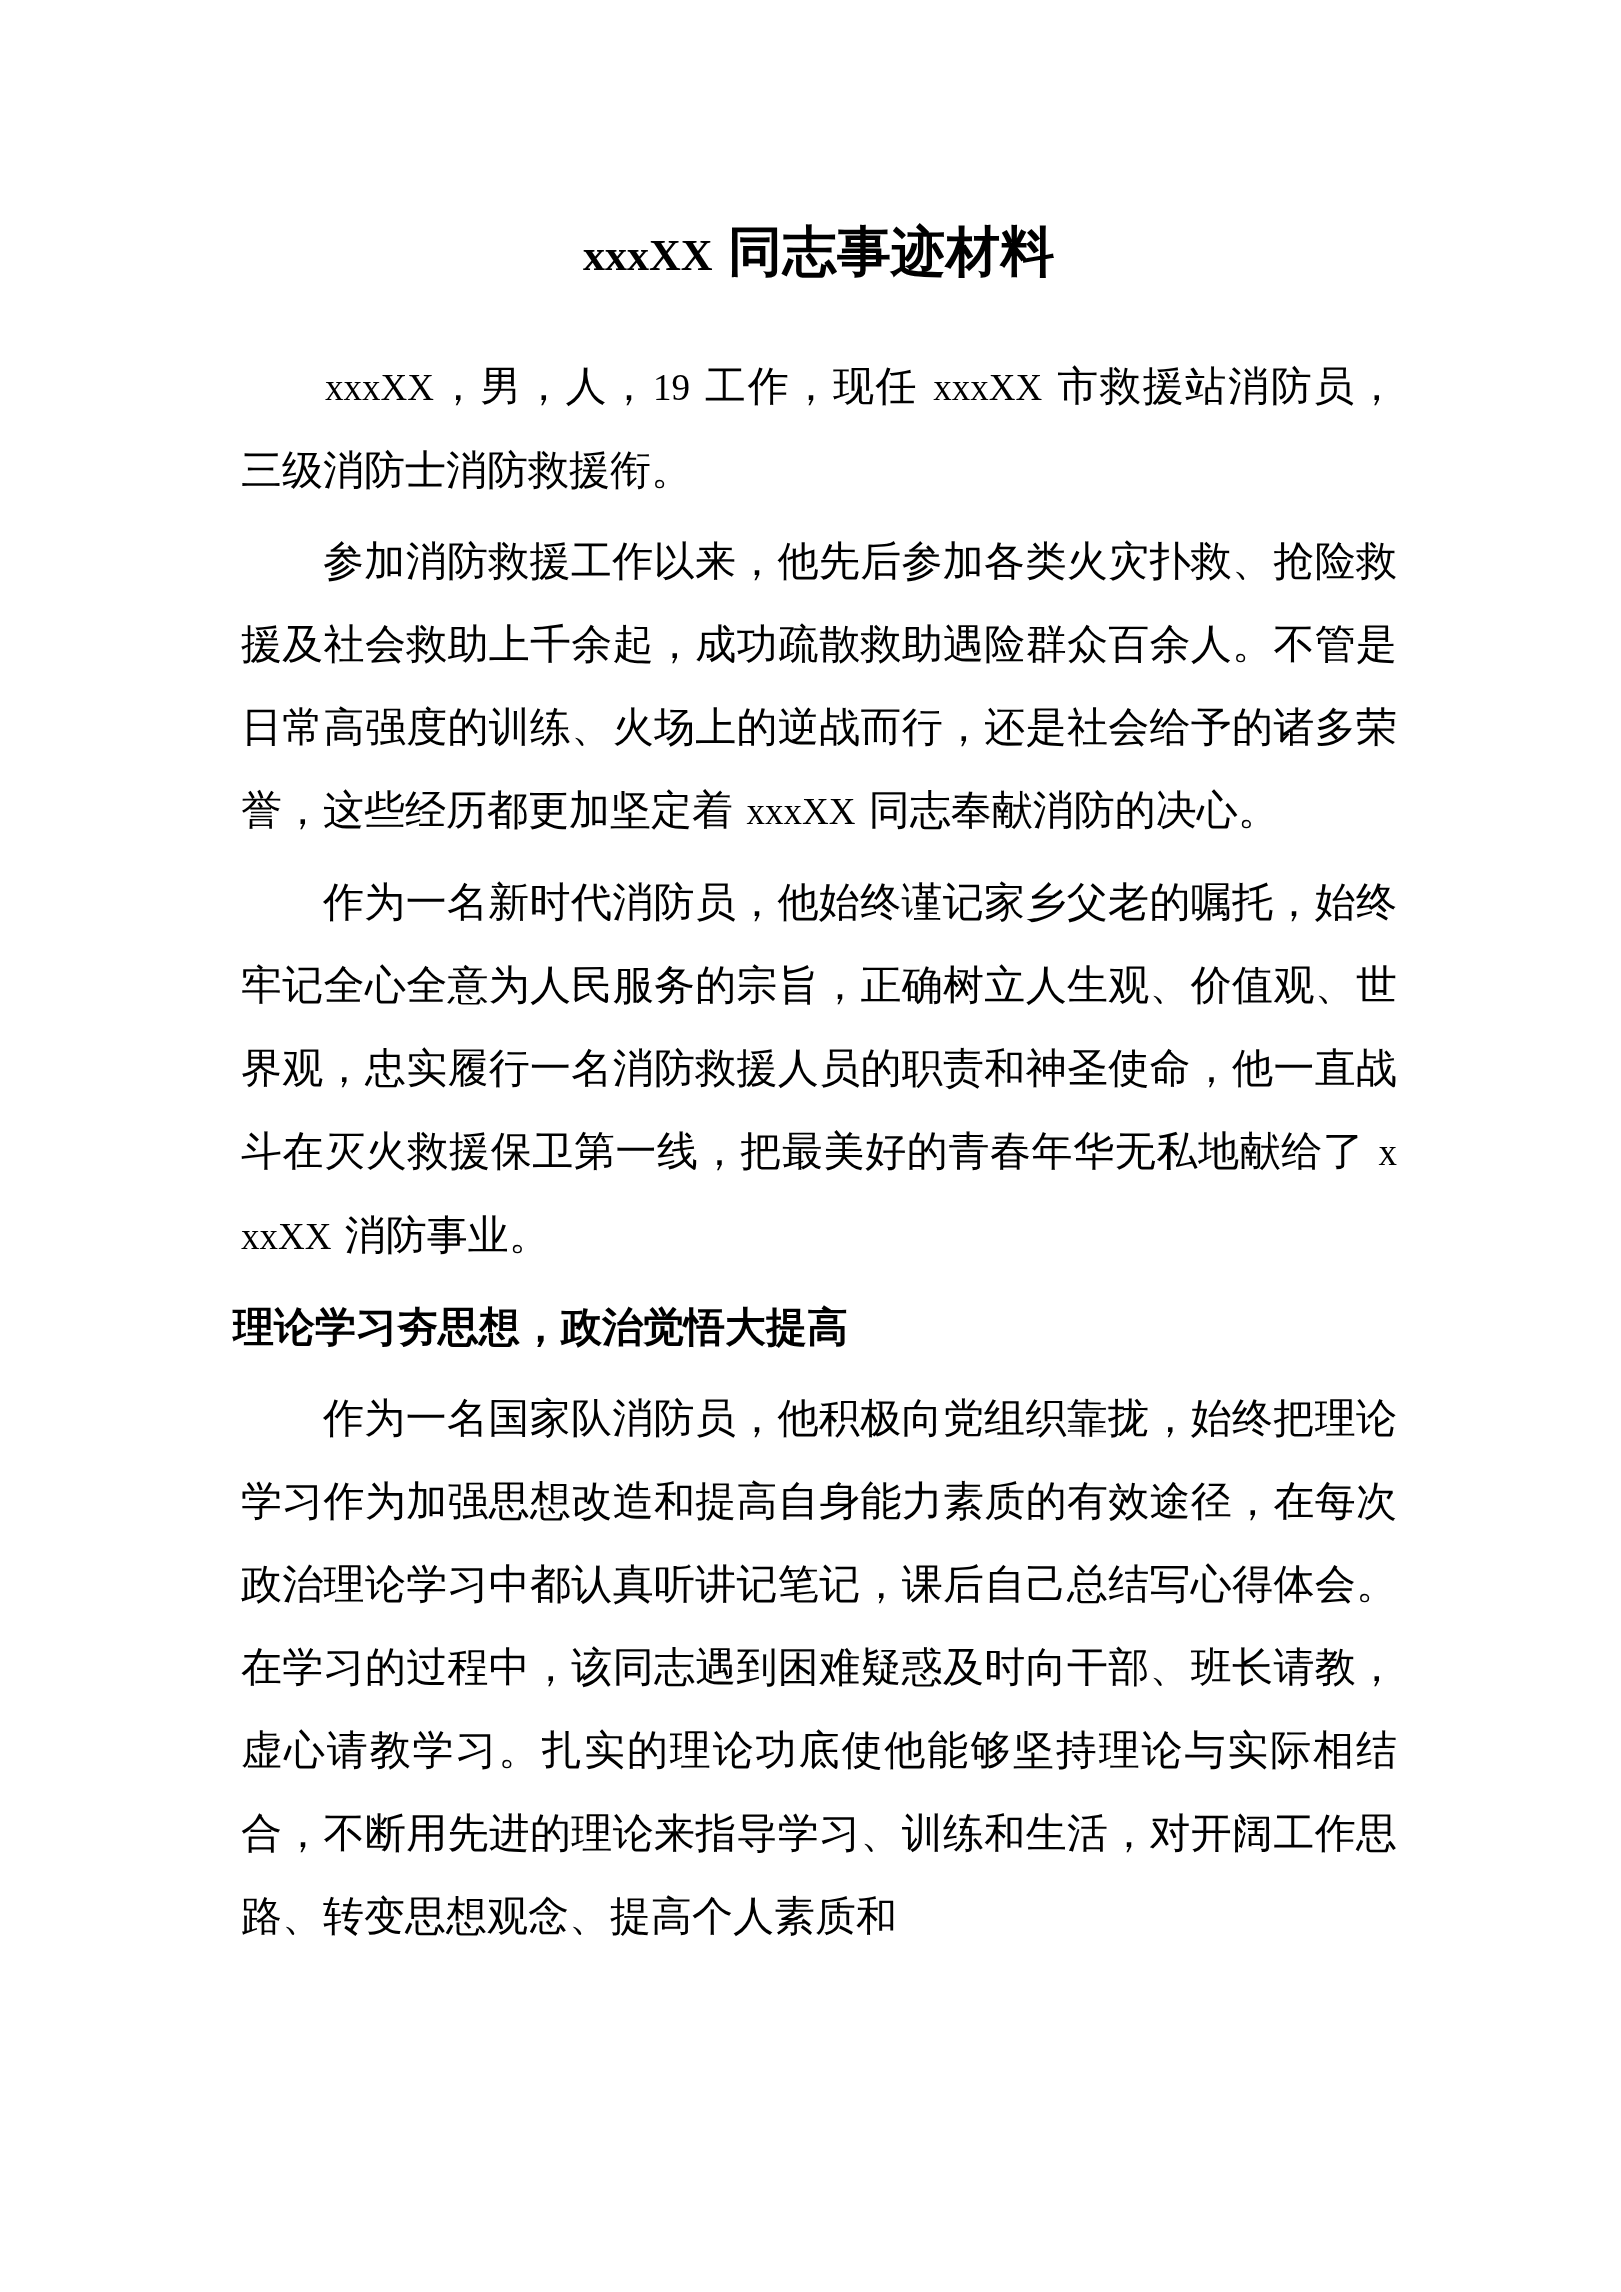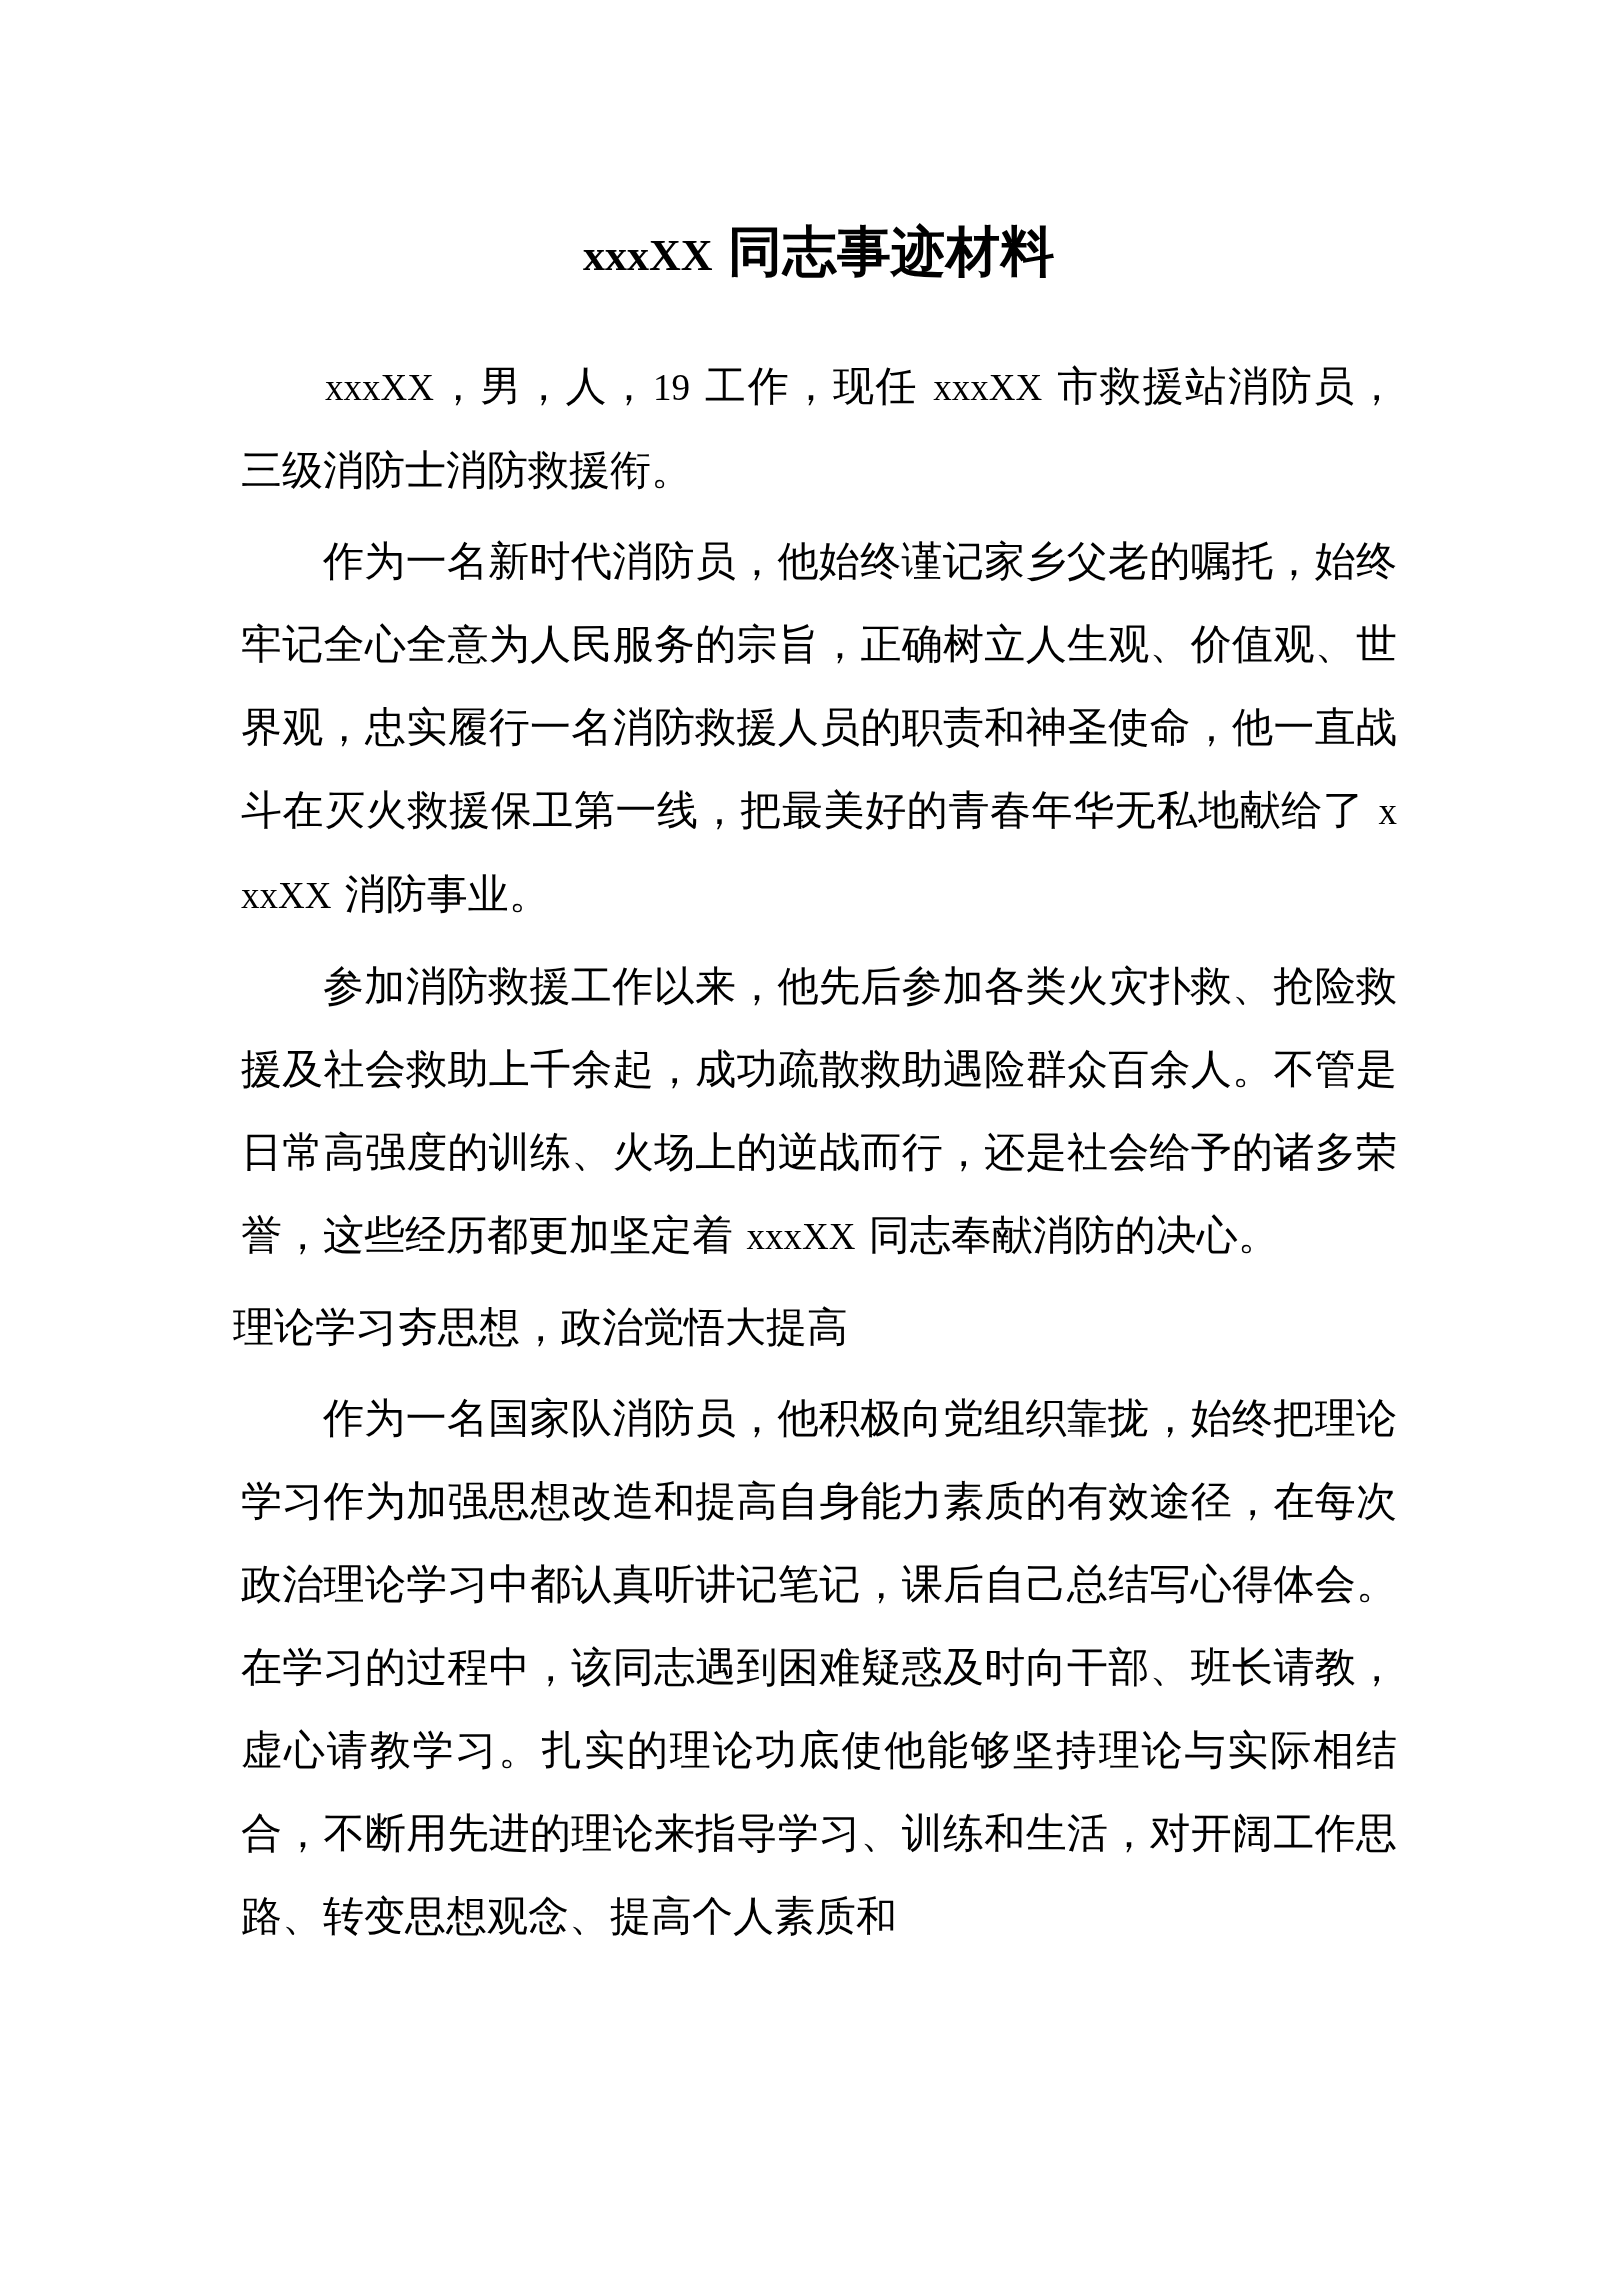--- a/index.html
+++ b/index.html
@@ -62,38 +62,38 @@
   }
   p.para .latin {
     font-family: "Liberation Serif", "DejaVu Serif", serif;
     font-size: 37px;
     padding: 0 2px;
   }
   h2.section-heading {
     margin: 0;
     font-size: 41px;
     line-height: 83px;
-    font-weight: normal;
+    font-weight: bold;
     text-indent: 0;
     letter-spacing: 0px;
   }
 </style>
 </head>
 <body>
 
 <div class="page">
   <div class="page-inner">
 
     <h1 class="doc-title">
       <span class="latin">xxxXX</span><span> 同志事迹材料</span>
     </h1>
 
     <div class="body-block">
       <p class="para"><span class="latin">xxxXX</span><span>，男，人，</span><span class="latin">19</span><span> 工作，现任 </span><span class="latin">xxxXX</span><span> 市救援站消防员，三级消防士消防救援衔。</span></p>
+      <p class="para"><span>参加消防救援工作以来，他先后参加各类火灾扑救、抢险救援及社会救助上千余起，成功疏散救助遇险群众百余人。不管是日常高强度的训练、火场上的逆战而行，还是社会给予的诸多荣誉，这些经历都更加坚定着 </span><span class="latin">xxxXX</span><span> 同志奉献消防的决心。</span></p>
       <p class="para"><span>作为一名新时代消防员，他始终谨记家乡父老的嘱托，始终牢记全心全意为人民服务的宗旨，正确树立人生观、价值观、世界观，忠实履行一名消防救援人员的职责和神圣使命，他一直战斗在灭火救援保卫第一线，把最美好的青春年华无私地献给了 </span><span class="latin">xxxXX</span><span> 消防事业。</span></p>
-      <p class="para"><span>参加消防救援工作以来，他先后参加各类火灾扑救、抢险救援及社会救助上千余起，成功疏散救助遇险群众百余人。不管是日常高强度的训练、火场上的逆战而行，还是社会给予的诸多荣誉，这些经历都更加坚定着 </span><span class="latin">xxxXX</span><span> 同志奉献消防的决心。</span></p>
       <h2 class="section-heading"><span>理论学习夯思想，政治觉悟大提高</span></h2>
       <p class="para"><span>作为一名国家队消防员，他积极向党组织靠拢，始终把理论学习作为加强思想改造和提高自身能力素质的有效途径，在每次政治理论学习中都认真听讲记笔记，课后自己总结写心得体会。在学习的过程中，该同志遇到困难疑惑及时向干部、班长请教，虚心请教学习。扎实的理论功底使他能够坚持理论与实际相结合，不断用先进的理论来指导学习、训练和生活，对开阔工作思路、转变思想观念、提高个人素质和</span></p>
     </div>
 
   </div>
 </div>
 
 
 </body></html>

